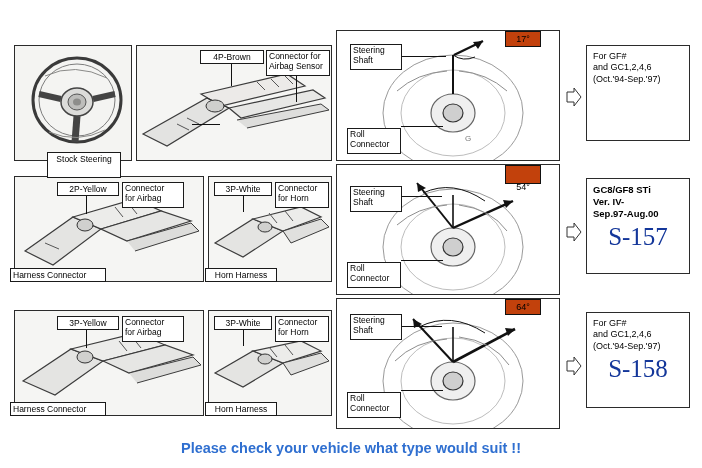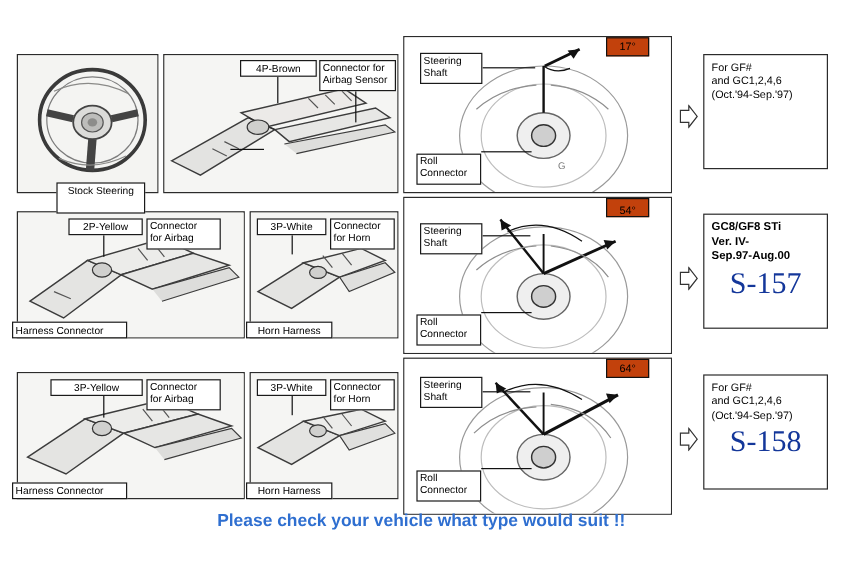--- a/index.html
+++ b/index.html
@@ -206,21 +206,21 @@
       <path d="M116 30 L116 63" stroke="#111" stroke-width="1.6"></path>
       <path d="M80 18 L116 63" stroke="#111" stroke-width="2"></path>
       <path d="M80 18 l1 9 l8 -4 z" fill="#111"></path>
       <path d="M116 63 L176 36" stroke="#111" stroke-width="2.4"></path>
       <path d="M176 36 l-10 -1 l3 8 z" fill="#111"></path>
       <path d="M86 28 q30 -14 62 8" fill="none" stroke="#111" stroke-width="1"></path>
       <path d="M60 60 q20 -18 50 -20" fill="none" stroke="#8e8e8e" stroke-width="1"></path>
       <path d="M170 66 q-16 -22 -48 -26" fill="none" stroke="#8e8e8e" stroke-width="1"></path>
     </svg>
   </div>
-  <div class="angle" style="left:505px;top:165px;width:36px;height:16px;padding-top:4px;">54°</div>
+  <div class="angle" style="left:505px;top:165px;width:36px;height:16px;padding-top:16px;">54°</div>
   <div class="tag" style="left:350px;top:186px;width:52px;height:26px;">Steering
 Shaft</div>
   <div class="tag" style="left:347px;top:262px;width:54px;height:26px;">Roll
 Connector</div>
   <div class="leader" style="left:402px;top:196px;width:40px;height:1px;"></div>
   <div class="leader" style="left:401px;top:260px;width:42px;height:1px;"></div>
 
   <div class="arrow" style="left:566px;top:222px;">
     <svg width="16" height="20" viewBox="0 0 16 20">
         <path d="M1 5 h7 v-4 l7 9 l-7 9 v-4 h-7 z" fill="#fff" stroke="#333" stroke-width="1"></path>
@@ -237,21 +237,21 @@
     <svg width="190" height="106" viewBox="0 0 190 106">
       <rect x="0" y="0" width="190" height="106" fill="#f5f5f3"></rect>
       <path d="M8 70 L56 38 L88 50 L40 84 Z" fill="#e4e4e2" stroke="#3c3c3c" stroke-width="1.2"></path>
       <path d="M56 38 L122 22 L150 34 L88 50 Z" fill="#ececea" stroke="#3c3c3c" stroke-width="1.2"></path>
       <path d="M88 50 L150 34 L178 44 L114 62 Z" fill="#e6e6e4" stroke="#3c3c3c" stroke-width="1.2"></path>
       <path d="M114 62 L178 46 L186 54 L122 72" fill="#dddddb" stroke="#3c3c3c" stroke-width="1"></path>
       <path d="M104 30 L112 40 M118 27 L126 37" stroke="#555" stroke-width="1"></path>
       <ellipse cx="70" cy="46" rx="8" ry="6" fill="#d0d0ce" stroke="#333" stroke-width="1"></ellipse>
     </svg>
   </div>
-  <div class="tag center" style="left:42px;top:316px;width:77px;height:14px;padding-top:2px;">3P-Yellow</div>
+  <div class="tag center" style="left:57px;top:316px;width:62px;height:14px;padding-top:2px;">3P-Yellow</div>
   <div class="tag" style="left:122px;top:316px;width:62px;height:26px;">Connector
 for Airbag</div>
   <div class="tag" style="left:10px;top:402px;width:96px;height:14px;padding-top:2px;">Harness Connector</div>
   <div class="leader" style="left:86px;top:330px;width:1px;height:18px;"></div>
 
   <div class="panel photo" style="left:208px;top:310px;width:124px;height:106px;">
     <svg width="124" height="106" viewBox="0 0 124 106">
       <rect x="0" y="0" width="124" height="106" fill="#f5f5f3"></rect>
       <path d="M6 62 L44 40 L74 52 L34 76 Z" fill="#e4e4e2" stroke="#3c3c3c" stroke-width="1.2"></path>
       <path d="M44 40 L92 30 L112 40 L74 52 Z" fill="#ececea" stroke="#3c3c3c" stroke-width="1.2"></path>
@@ -296,15 +296,15 @@
         <path d="M1 5 h7 v-4 l7 9 l-7 9 v-4 h-7 z" fill="#fff" stroke="#333" stroke-width="1"></path>
       </svg>
   </div>
   <div class="result" style="left:586px;top:312px;width:104px;height:96px;">
     <div class="rtext">For GF#
 and GC1,2,4,6
 (Oct.'94-Sep.'97)</div>
     <div class="rcode">S-158</div>
   </div>
 
-  <div class="footer" style="top:426px;">Please check your vehicle what type would suit !!</div>
+  <div class="footer" style="top:440px;">Please check your vehicle what type would suit !!</div>
 
 </div>
 
 </body></html>

